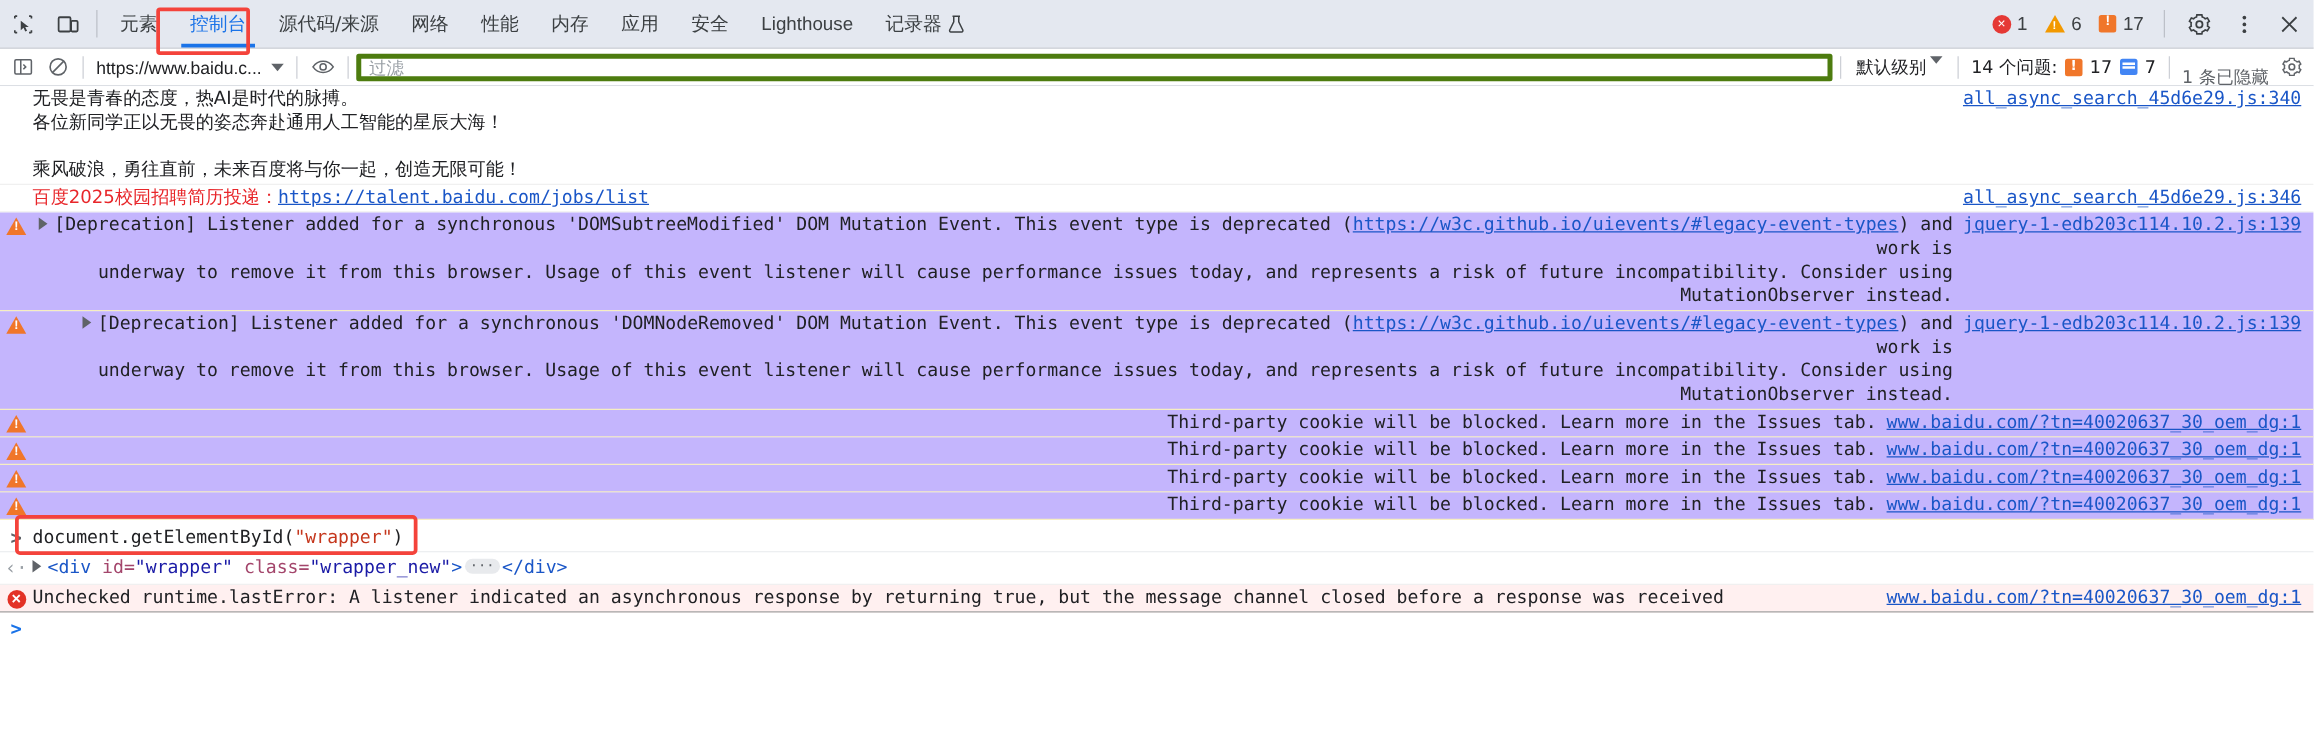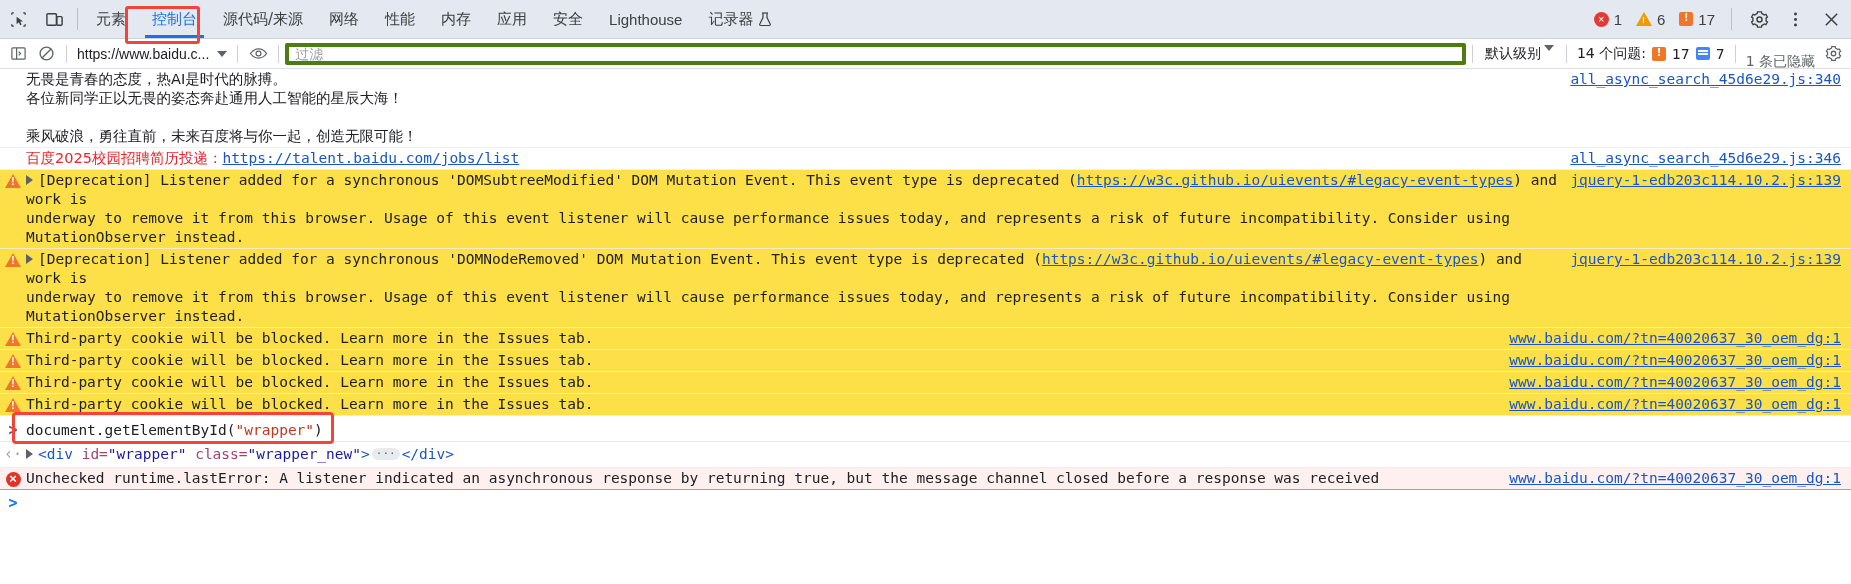--- a/index.html
+++ b/index.html
@@ -206,22 +206,23 @@
     padding: 1px 0 1px 0;
     min-height: 20px;
     position: relative;
     line-height: 19px;
   }
   .row-msg {            
     background: #fff;
     padding-left: 0;
   }
   .row-warn {
-    background: #fde047;
+    background: #c4b5fd;
     border-bottom: 1px solid #f6eec2;
+    text-align: right;
   }
   .row-err {
     background: #fff0f0;
     border-bottom: 1px solid #a3a3a3;
   }
   .row-input {
     background: #fff;
     border-bottom: 1px solid #e8eaed;
   }
   .row-result {

